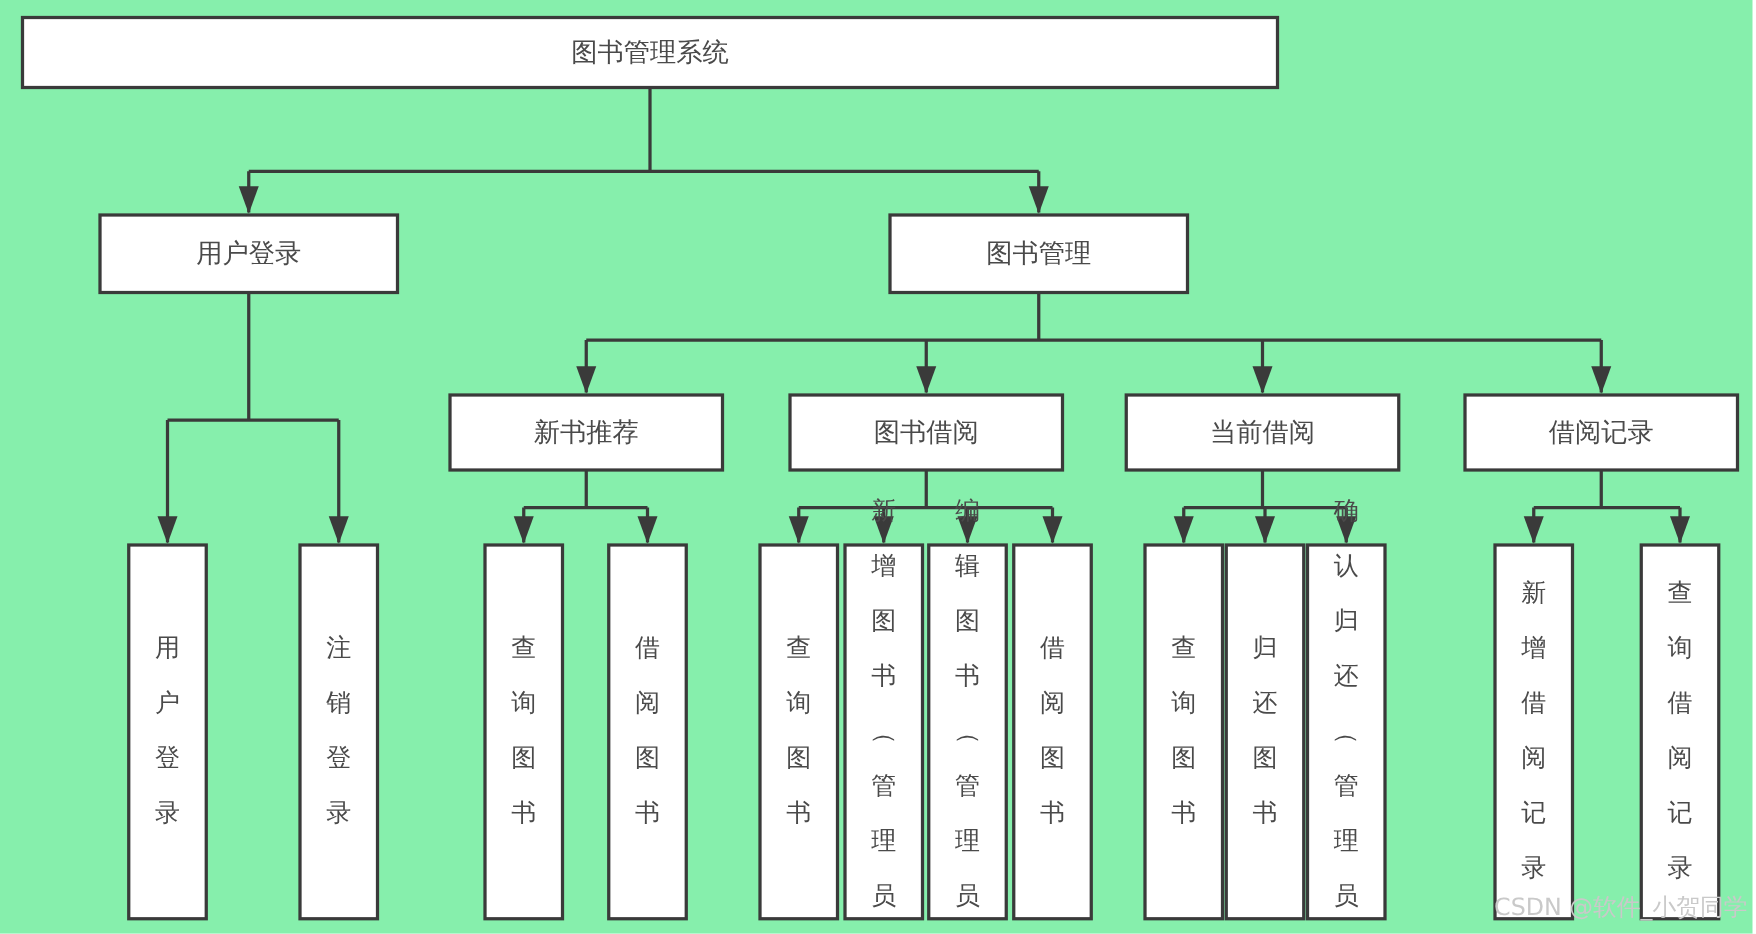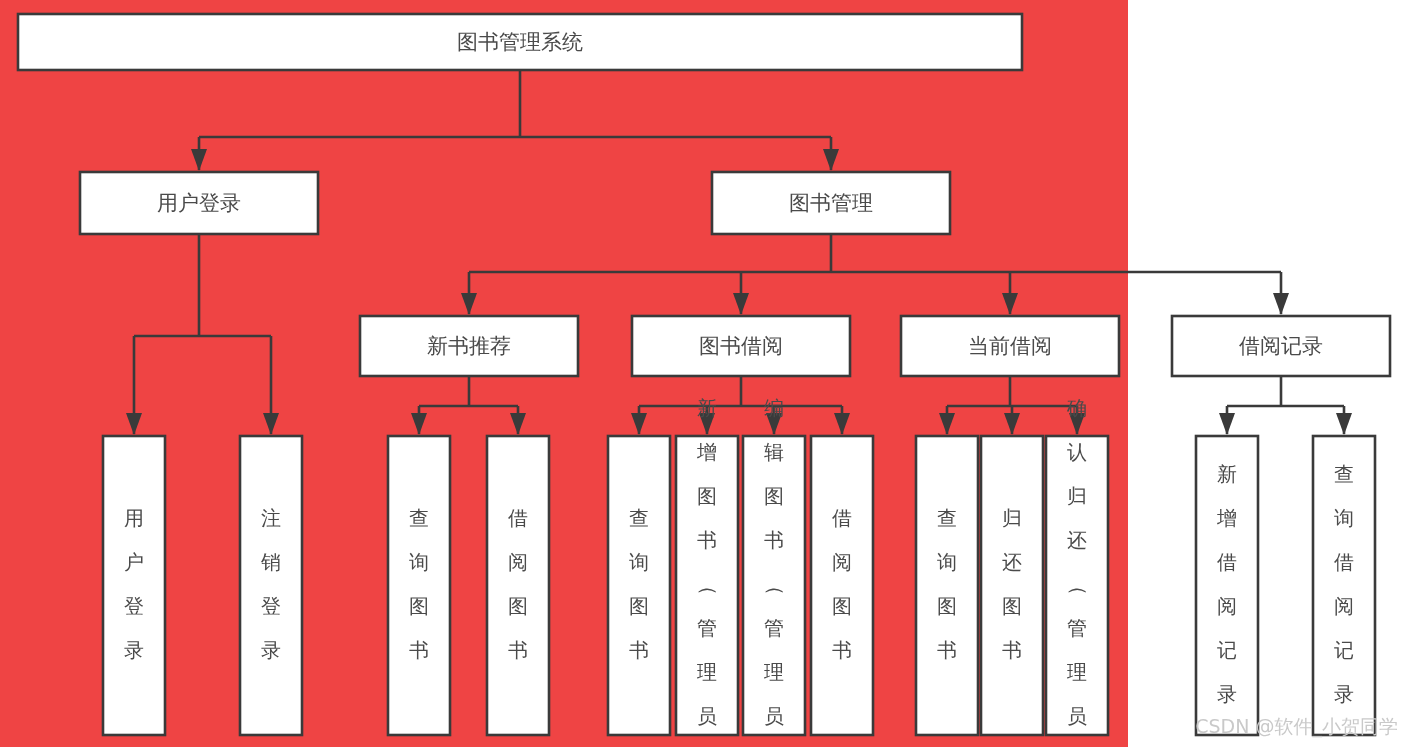--- a/index.html
+++ b/index.html
@@ -9,23 +9,23 @@
     background: #ffffff;
   }
   body {
     width: 1405px;
     height: 747px;
     overflow: hidden;
     font-family: "DejaVu Sans", "Liberation Sans", sans-serif;
   }
   #diagram-root {
     position: relative;
-    width: 1128px;
+    width: 1402px;
     height: 747px;
-    background: #ef4444;
+    background: #86efac;
   }
   svg#diagram-svg {
     position: absolute;
     top: 0;
     left: 0;
     width: 1405px;
     height: 747px;
     display: block;
   }
   .node-box {

